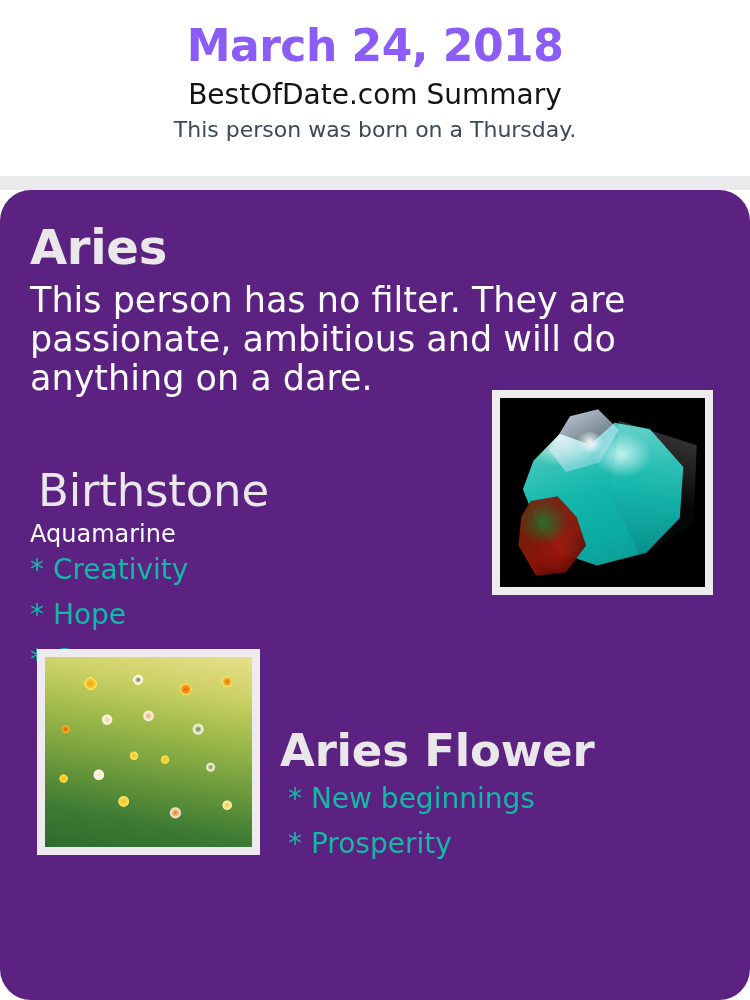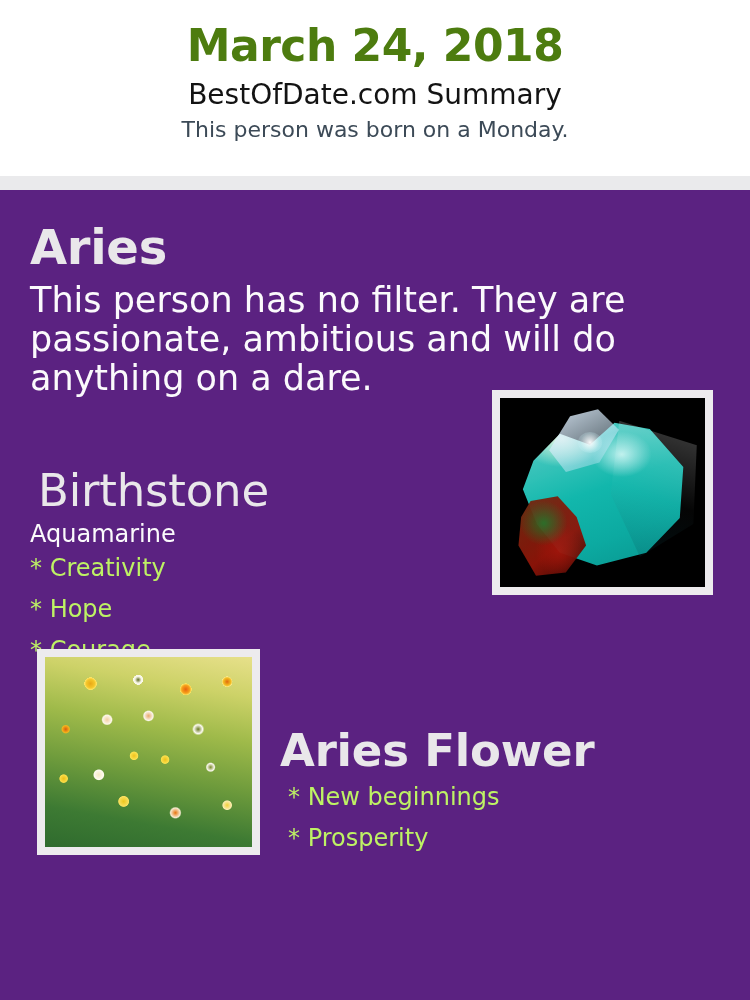--- a/index.html
+++ b/index.html
@@ -20,21 +20,21 @@
     width: 750px;
     height: 176px;
     background: #FFFFFF;
     box-sizing: border-box;
     text-align: center;
     padding-top: 22px;
   }
   #header-date {
     font-size: 44px;
     font-weight: bold;
-    color: #4d7c0f;
+    color: #8b5cf6;
     line-height: 1.08;
     letter-spacing: -0.5px;
   }
   #header-site {
     font-size: 28px;
     font-weight: normal;
     color: #131313;
     line-height: 1.25;
     margin-top: 7px;
   }
@@ -52,20 +52,21 @@
     background: #EAEAEC;
   }
 
   
   #body-panel {
     width: 750px;
     height: 810px;
     background: #5B2281;
     box-sizing: border-box;
     position: relative;
+    border-radius: 31px;
   }
 
   .sign-block { padding: 33px 30px 0 30px; }
 
   #sign-name {
     font-size: 48px;
     font-weight: bold;
     color: #E9E7EA;
     line-height: 1.0;
     letter-spacing: -0.3px;
@@ -100,23 +101,23 @@
   }
   #birthstone-name {
     font-size: 24px;
     font-weight: normal;
     color: #FBFAFC;
     line-height: 1.05;
     margin-top: 9px;
   }
   .trait-list { margin-top: 9px; }
   .trait {
-    font-size: 24px;
-    font-weight: normal;
-    color: #bef264;
+    font-size: 28px;
+    font-weight: normal;
+    color: #14b8a6;
     line-height: 1.0;
     margin-top: 17px;
   }
   .trait:first-child { margin-top: 0; }
 
   
   .photo-frame {
     background: #EDEBEE;
     padding: 8px;
     box-sizing: border-box;
@@ -228,21 +229,21 @@
     margin-top: 9px;
   }
   #flower-traits { margin-top: 12px; padding-left: 8px; }
 </style>
 </head>
 <body>
 
 <div id="header">
   <div id="header-date">March 24, 2018</div>
   <div id="header-site">BestOfDate.com Summary</div>
-  <div id="header-born">This person was born on a Monday.</div>
+  <div id="header-born">This person was born on a Thursday.</div>
 </div>
 
 <div id="divider"></div>
 
 <div id="body-panel">
 
   <div class="sign-block">
     <div id="sign-name">Aries</div>
     <div id="sign-desc">This person has no filter. They are passionate, ambitious and will do anything on a dare.</div>
   </div>

